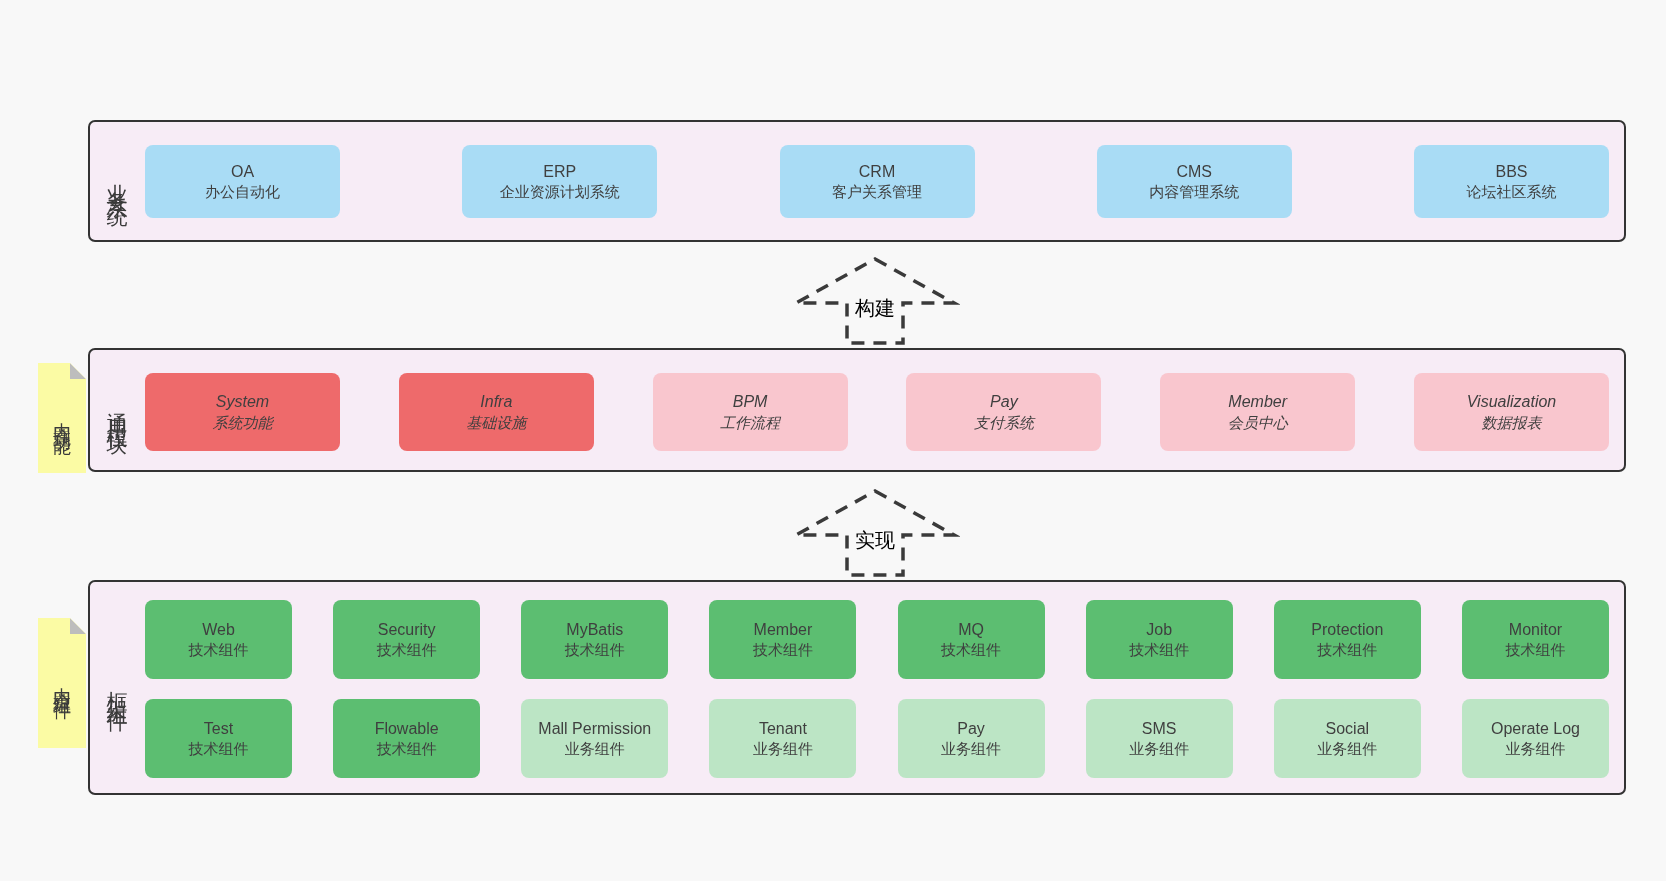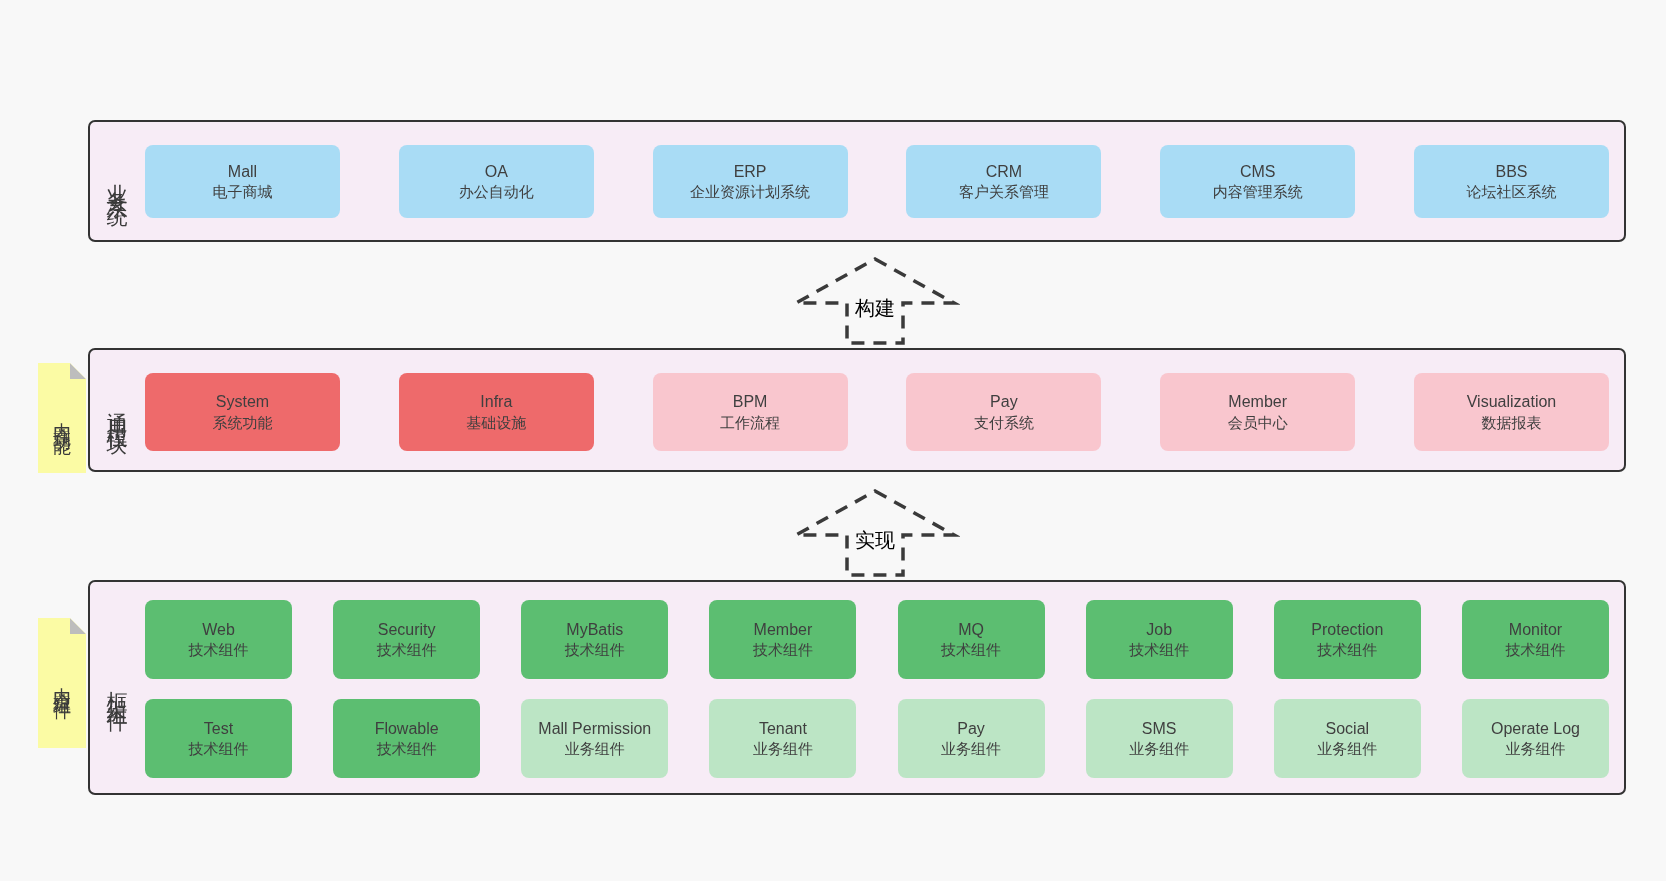--- a/index.html
+++ b/index.html
@@ -21,21 +21,21 @@
   .band-label{
     position:absolute;left:13px;top:50%;transform:translateY(-50%);
     writing-mode:vertical-rl;text-orientation:upright;
     font-size:21px;letter-spacing:7px;color:#3a3a3a;white-space:nowrap;
   }
   .boxes-row{
     position:absolute;left:55px;right:15px;
     display:flex;justify-content:space-between;align-items:center;
   }
   .band-1 .boxes-row{top:23px;height:73px;}
-  .band-2 .boxes-row{top:23px;height:78px;}
+  .band-2 .boxes-row{top:23px;height:78px;font-style:italic;}
   .band-3 .row-1{top:18px;height:79px;}
   .band-3 .row-2{top:117px;height:79px;}
   .box{
     display:flex;flex-direction:column;justify-content:center;align-items:center;
     border-radius:8px;height:100%;text-align:center;line-height:1.35;
   }
   .band-1 .box,.band-2 .box{width:195px;}
   .band-3 .box{width:147px;}
   .box-title{font-size:16px;}
   .box-sub{font-size:15px;}
@@ -80,24 +80,20 @@
 </div>
 <div class="sticky sticky-2">
   <span class="sticky-fold"></span>
   <span class="sticky-label">内置组件</span>
 </div>
 
 <div class="band band-1">
   <div class="band-label">业务系统</div>
   <div class="boxes-row">
     <div class="box blue">
-      <div class="box-title">Mall</div>
-      <div class="box-sub">电子商城</div>
-    </div>
-    <div class="box blue">
       <div class="box-title">OA</div>
       <div class="box-sub">办公自动化</div>
     </div>
     <div class="box blue">
       <div class="box-title">ERP</div>
       <div class="box-sub">企业资源计划系统</div>
     </div>
     <div class="box blue">
       <div class="box-title">CRM</div>
       <div class="box-sub">客户关系管理</div>

